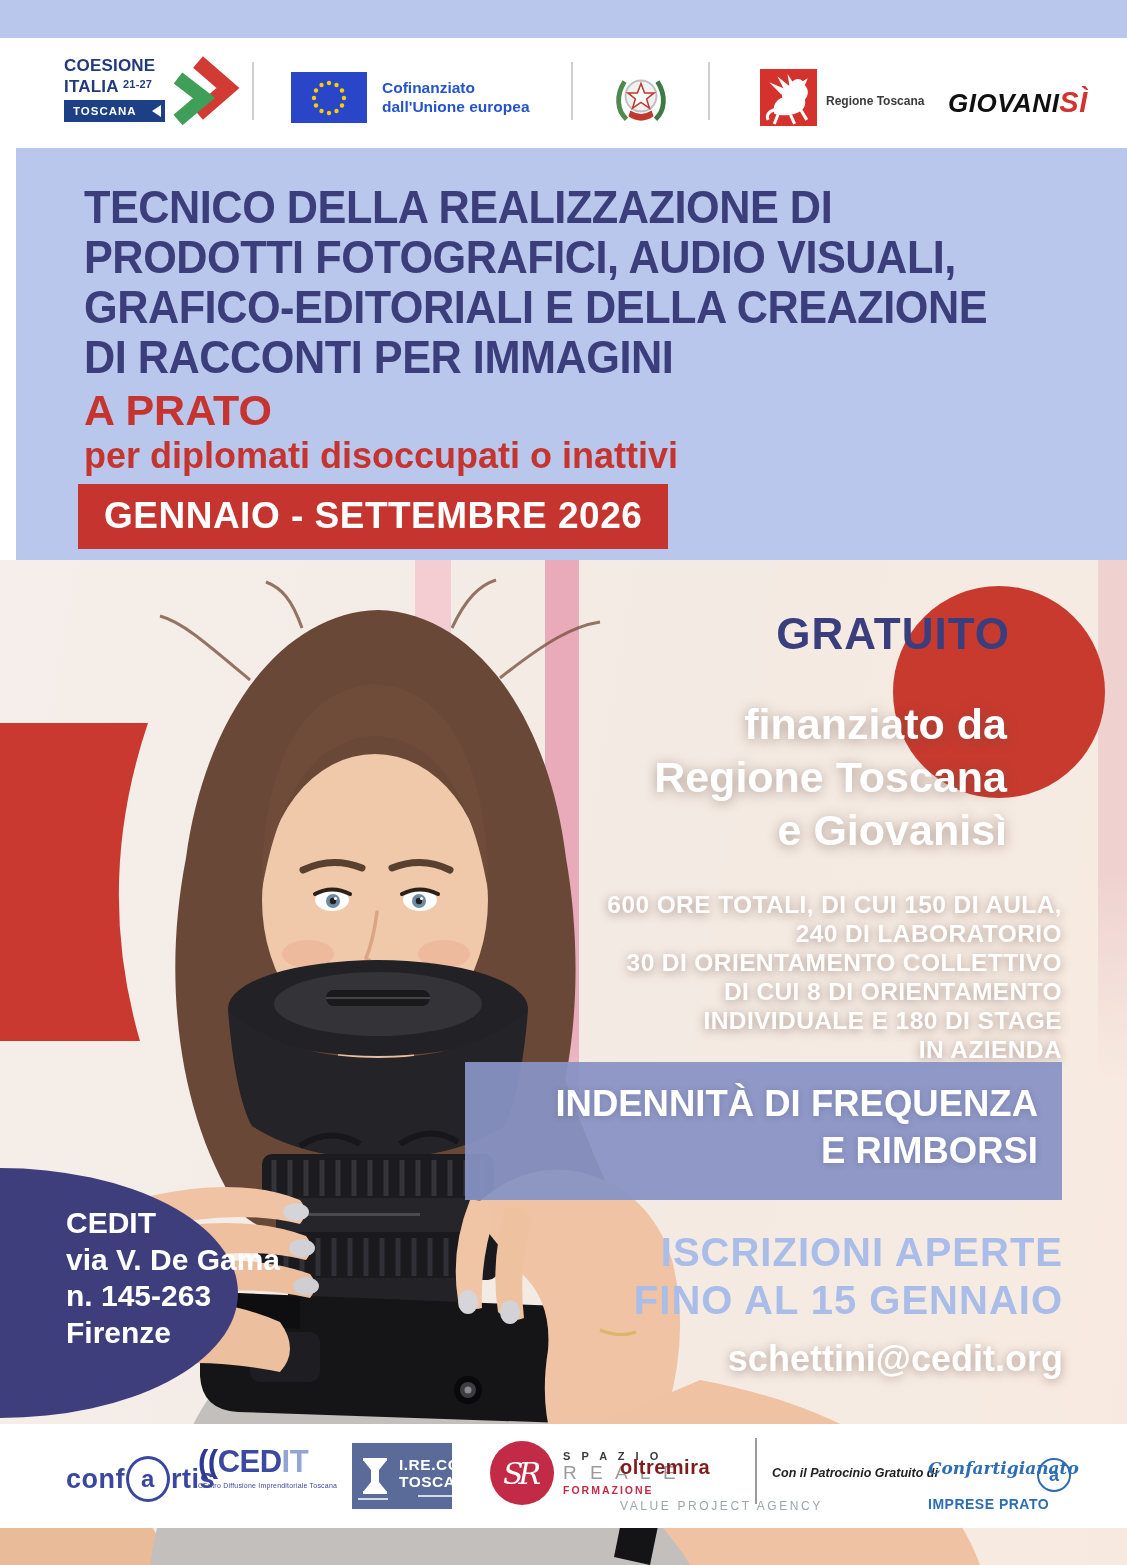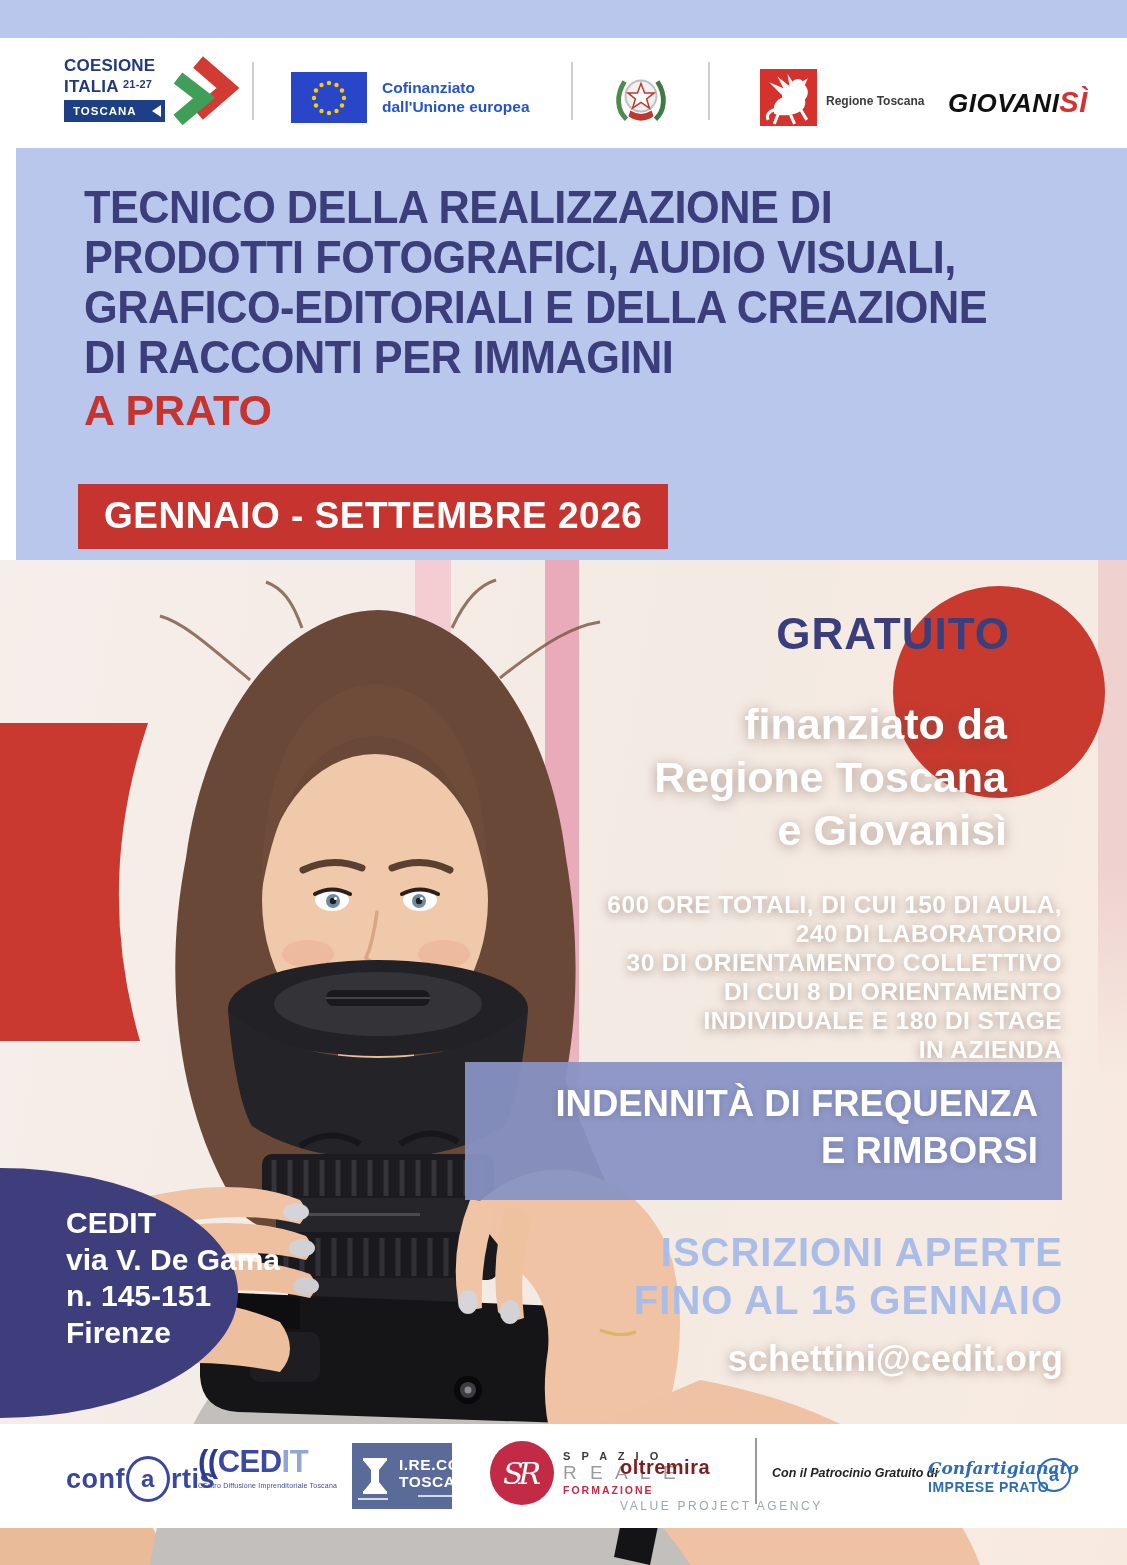--- a/index.html
+++ b/index.html
@@ -94,21 +94,21 @@
   .spazio-l1{font-size:11px;letter-spacing:4px;color:#3a3a3a;font-weight:700;}
   .spazio-l2{font-size:19px;letter-spacing:4px;color:#9b9b9b;}
   .spazio-l3{font-size:10.5px;letter-spacing:2px;color:#c22a45;font-weight:800;}
   .oltremira{position:absolute;left:620px;top:32px;}
   .oltre-name{font-size:20px;font-weight:800;color:#7f1d1d;letter-spacing:.5px;}
   .oltre-tag{font-size:12px;letter-spacing:2.6px;color:#9aa7ad;margin-top:20px;}
   .foot-div{position:absolute;left:755px;top:14px;width:2px;height:66px;background:#9a9a9a;}
   .patrocinio{position:absolute;left:772px;top:42px;font-size:12.5px;font-style:italic;font-weight:700;color:#222;}
   .confartigianato{position:absolute;left:928px;top:26px;color:#2d6db5;}
   .cfg-script{font-family:"DejaVu Serif",serif;font-style:italic;font-weight:700;font-size:17px;margin-top:8px;}
-  .cfg-caps{font-size:14px;font-weight:800;letter-spacing:.5px;margin-top:1px;}
+  .cfg-caps{font-size:14px;font-weight:800;letter-spacing:.5px;margin-top:18px;}
   .cfg-a{position:absolute;left:1037px;top:34px;width:30px;height:30px;border:2px solid #2d6db5;
     border-radius:50%;color:#2d6db5;font-size:18px;font-weight:700;display:flex;align-items:center;justify-content:center;}
 </style>
 </head>
 <body>
 
 <div class="poster">
 
   <div class="top-strip"></div>
 
@@ -183,20 +183,21 @@
       <span class="g1">GIOVANI</span><span class="g2">SÌ</span>
     </div>
   </div>
 
   <div class="title-band">
     <div class="course-title pre">TECNICO DELLA REALIZZAZIONE DI
 PRODOTTI FOTOGRAFICI, AUDIO VISUALI,
 GRAFICO-EDITORIALI E DELLA CREAZIONE
 DI RACCONTI PER IMMAGINI</div>
     <div class="location">A PRATO</div>
+    <div class="audience">per diplomati disoccupati o inattivi</div>
     <div class="dates-box">GENNAIO - SETTEMBRE 2026</div>
   </div>
 
   <div class="photo">
 
     <div class="stripe1"></div>
     <div class="stripe2"></div>
     <div class="stripe-right"></div>
 
     <div class="crescent">
@@ -294,21 +295,21 @@
     <div class="allowance pre">INDENNITÀ DI FREQUENZA
 E RIMBORSI</div>
 
     <div class="enrollment pre">ISCRIZIONI APERTE
 FINO AL 15 GENNAIO</div>
     <div class="email">schettini@cedit.org</div>
 
     <div class="address-blob">
       <div class="address-text pre">CEDIT
 via V. De Gama
-n. 145-151
+n. 145-263
 Firenze</div>
     </div>
   </div>
 
   <div class="footer-bar">
 
     <div class="confartis">
       <span>conf</span>
         <span class="circle-a">a</span>
         <span>rtis</span>

